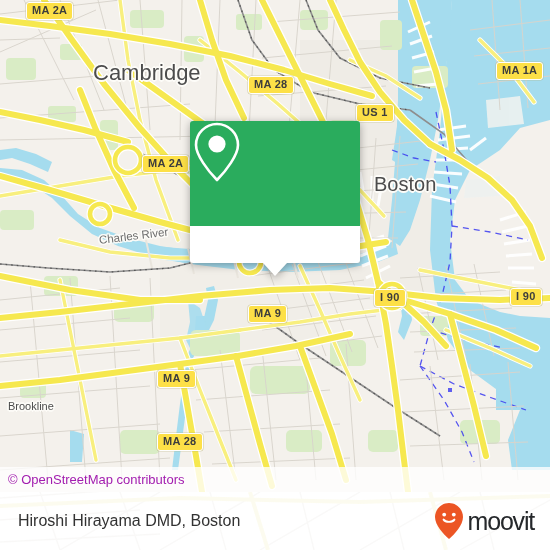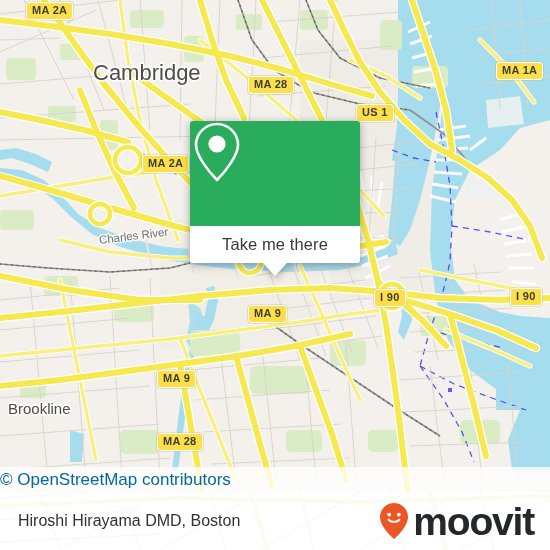--- a/index.html
+++ b/index.html
@@ -18,21 +18,21 @@
   .place-label{
     position:absolute;color:#4c4c4c;
     font-family:"Liberation Sans", sans-serif;
     text-shadow:
       -1.6px 0 #fdfcf8, 1.6px 0 #fdfcf8, 0 -1.6px #fdfcf8, 0 1.6px #fdfcf8,
       -1.2px -1.2px #fdfcf8, 1.2px -1.2px #fdfcf8, -1.2px 1.2px #fdfcf8, 1.2px 1.2px #fdfcf8;
     white-space:nowrap;pointer-events:none;
   }
   .lbl-cambridge{left:93px;top:60px;font-size:22px;}
   .lbl-boston{left:374px;top:173px;font-size:20px;}
-  .lbl-brookline{left:8px;top:400px;font-size:15px;}
+  .lbl-brookline{left:8px;top:400px;font-size:11px;}
   .lbl-river{
     left:99px;top:234px;font-size:11.5px;color:#6f6f6f;
     transform:rotate(-7deg);transform-origin:left center;
   }
 
   
   .shield{
     position:absolute;background:#fde047;border:1.4px solid #ffffff;
     border-radius:3px;color:#3d3d3d;font-size:11px;font-weight:bold;
     padding:2px 5px 3px 5px;line-height:11px;white-space:nowrap;
@@ -60,41 +60,41 @@
     width:0;height:0;border-left:12px solid transparent;
     border-right:12px solid transparent;border-top:13px solid #ffffff;
   }
 
   
   .attrib{
     position:absolute;left:0;top:467px;height:25px;width:100%;
     background:rgba(255,255,255,.78);
     display:flex;align-items:center;
   }
-  .attrib span{font-size:17px;color:#0369a1;padding-left:0;}
+  .attrib span{font-size:13px;color:#a21caf;padding-left:8px;}
 
   
   .bottombar{
     position:absolute;left:0;top:492px;width:550px;height:58px;
     background:#ffffff;overflow:hidden;
     display:flex;align-items:center;
   }
   .bottombar-ghost{
     position:absolute;left:0;top:-492px;width:550px;height:550px;
     opacity:.10;pointer-events:none;
   }
   .bottom-title{
     position:relative;z-index:2;font-size:16px;color:#323232;
     padding-left:18px;white-space:nowrap;
   }
   .brand{
     position:relative;z-index:2;margin-left:auto;padding-right:16px;
     display:flex;align-items:center;gap:4px;
   }
-  .brand-word{font-size:39px;color:#25282b;letter-spacing:-1.2px;font-weight:700;line-height:31px;}
+  .brand-word{font-size:25px;color:#25282b;letter-spacing:-1.2px;font-weight:400;line-height:31px;}
 </style>
 </head>
 <body>
 
 <div class="screen">
 
   <div class="map">
     <svg width="550" height="492" viewBox="0 0 550 492">
       <defs>
         <clipPath id="mapclip">
@@ -422,20 +422,21 @@
         <g stroke="#e9e5dd" stroke-width="2" fill="none">
           <path d="M146 240 L152 268"></path>
             <path d="M188 248 L194 274"></path>
           <path d="M232 252 L238 278"></path>
             <path d="M292 254 L298 278"></path>
         </g>
       </g>
     </svg>
 
     <div class="place-label lbl-cambridge">Cambridge</div>
+    <div class="place-label lbl-boston">Boston</div>
     <div class="place-label lbl-brookline">Brookline</div>
     <div class="place-label lbl-river">Charles River</div>
 
     <div class="shield" style="left:26px;top:2px;">MA 2A</div>
     <div class="shield" style="left:248px;top:76px;">MA 28</div>
     <div class="shield" style="left:336px;top:104px;margin-left:20px;">US 1</div>
     <div class="shield" style="left:496px;top:62px;">MA 1A</div>
     <div class="shield" style="left:142px;top:155px;">MA 2A</div>
     <div class="shield" style="left:374px;top:289px;">I 90</div>
     <div class="shield" style="left:510px;top:288px;">I 90</div>
@@ -444,21 +445,20 @@
     <div class="shield" style="left:157px;top:433px;">MA 28</div>
 
     <div class="popup">
       <div class="popup-head">
         <svg width="54" height="62" viewBox="0 0 54 62">
           <path d="M27 3 C15.4 3 6 12.4 6 24 C6 34 18 50 27 59 C36 50 48 34 48 24 C48 12.4 38.6 3 27 3 Z" fill="none" stroke="#ffffff" stroke-width="2.6" stroke-linejoin="round"></path>
           <circle cx="27" cy="23" r="8.6" fill="#ffffff"></circle>
         </svg>
       </div>
       <div class="popup-body">
-        <span class="popup-label">Take me there</span>
         <div class="popup-tail"></div>
       </div>
     </div>
 
     <div class="attrib">
       <span>© OpenStreetMap contributors</span>
     </div>
   </div>
 
   <div class="bottombar">

